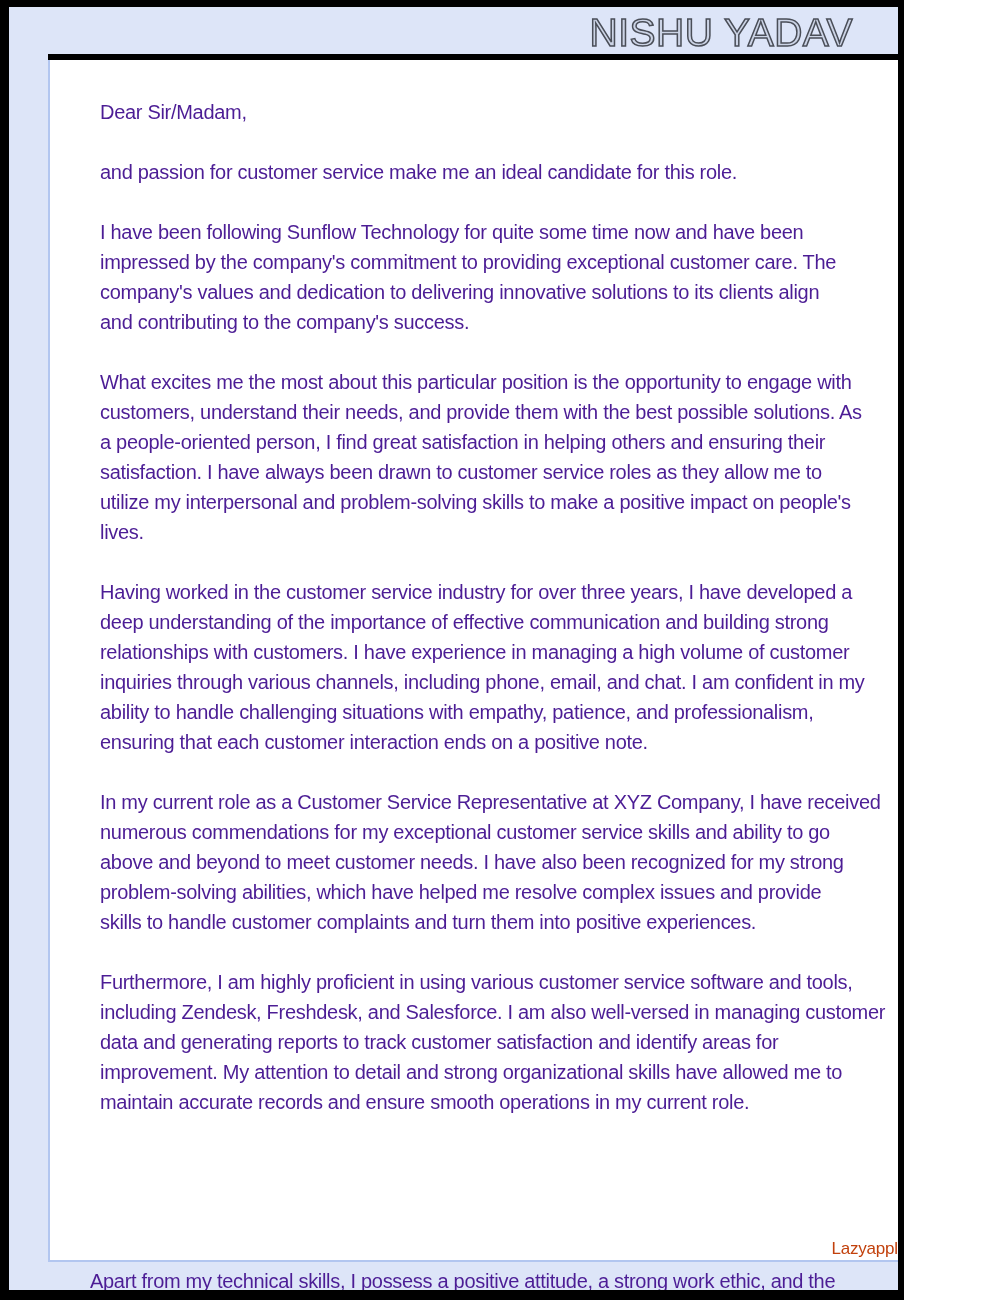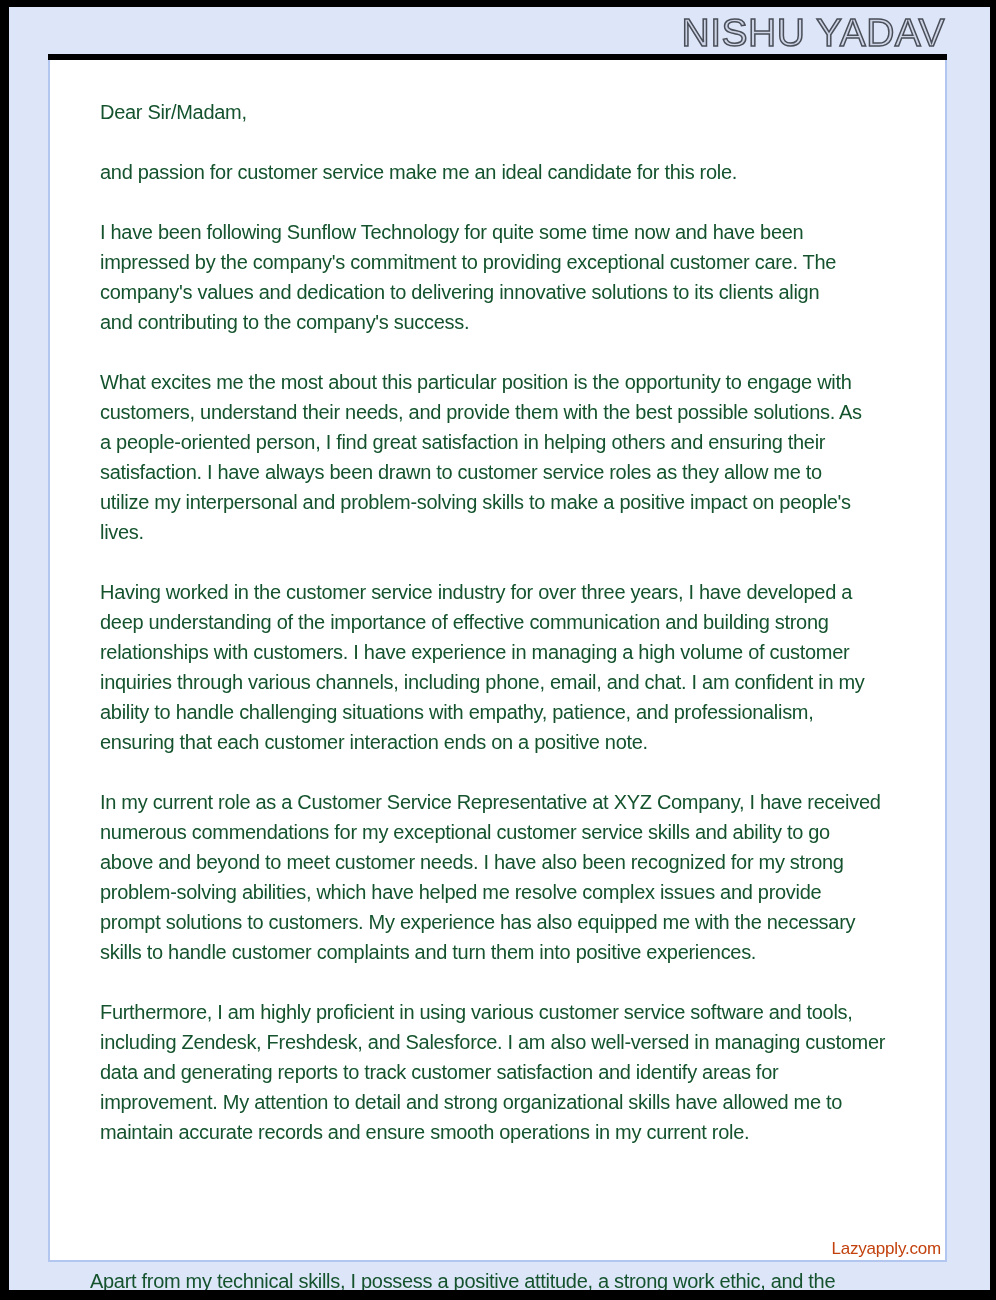--- a/index.html
+++ b/index.html
@@ -1,18 +1,18 @@
 <!DOCTYPE html>
 <html><head>
 <meta charset="utf-8">
 <style>
   html,body{margin:0;padding:0;background:#ffffff;}
   .page{
     position:relative;
-    width:996px;height:1300px;
+    width:904px;height:1300px;
     background:#dde5f8;
     overflow:hidden;
     font-family:"Liberation Sans",sans-serif;
   }
   
   .edge{position:absolute;background:#000;z-index:9;}
   .edge-top{left:0;top:0;width:996px;height:7px;}
   .edge-left{left:0;top:0;width:9px;height:1300px;}
   .edge-right{right:0;top:0;width:6px;height:1300px;}
   .edge-bottom{left:0;bottom:0;width:996px;height:10px;}
@@ -46,21 +46,21 @@
     background:#ffffff;
     border:2px solid #b2c6f0;
     border-top:none;
     padding:40px 0 0 50px;
     z-index:1;
   }
   .line{
     font-size:20px;
     line-height:30px;
     letter-spacing:-0.3px;
-    color:#14532d;
+    color:#4c1d95;
     white-space:nowrap;
   }
   .salutation{margin-bottom:30px;}
   .para{margin-bottom:30px;}
   .watermark{
     position:absolute;
     right:4px;bottom:1px;
     font-size:17px;
     letter-spacing:-0.2px;
     color:#c2410c;
@@ -112,21 +112,20 @@
       <div class="line">inquiries through various channels, including phone, email, and chat. I am confident in my</div>
       <div class="line">ability to handle challenging situations with empathy, patience, and professionalism,</div>
       <div class="line">ensuring that each customer interaction ends on a positive note.</div>
     </div>
 
     <div class="para">
       <div class="line">In my current role as a Customer Service Representative at XYZ Company, I have received</div>
       <div class="line">numerous commendations for my exceptional customer service skills and ability to go</div>
       <div class="line">above and beyond to meet customer needs. I have also been recognized for my strong</div>
       <div class="line">problem-solving abilities, which have helped me resolve complex issues and provide</div>
-      <div class="line">prompt solutions to customers. My experience has also equipped me with the necessary</div>
       <div class="line">skills to handle customer complaints and turn them into positive experiences.</div>
     </div>
 
     <div class="para">
       <div class="line">Furthermore, I am highly proficient in using various customer service software and tools,</div>
       <div class="line">including Zendesk, Freshdesk, and Salesforce. I am also well-versed in managing customer</div>
       <div class="line">data and generating reports to track customer satisfaction and identify areas for</div>
       <div class="line">improvement. My attention to detail and strong organizational skills have allowed me to</div>
       <div class="line">maintain accurate records and ensure smooth operations in my current role.</div>
     </div>

